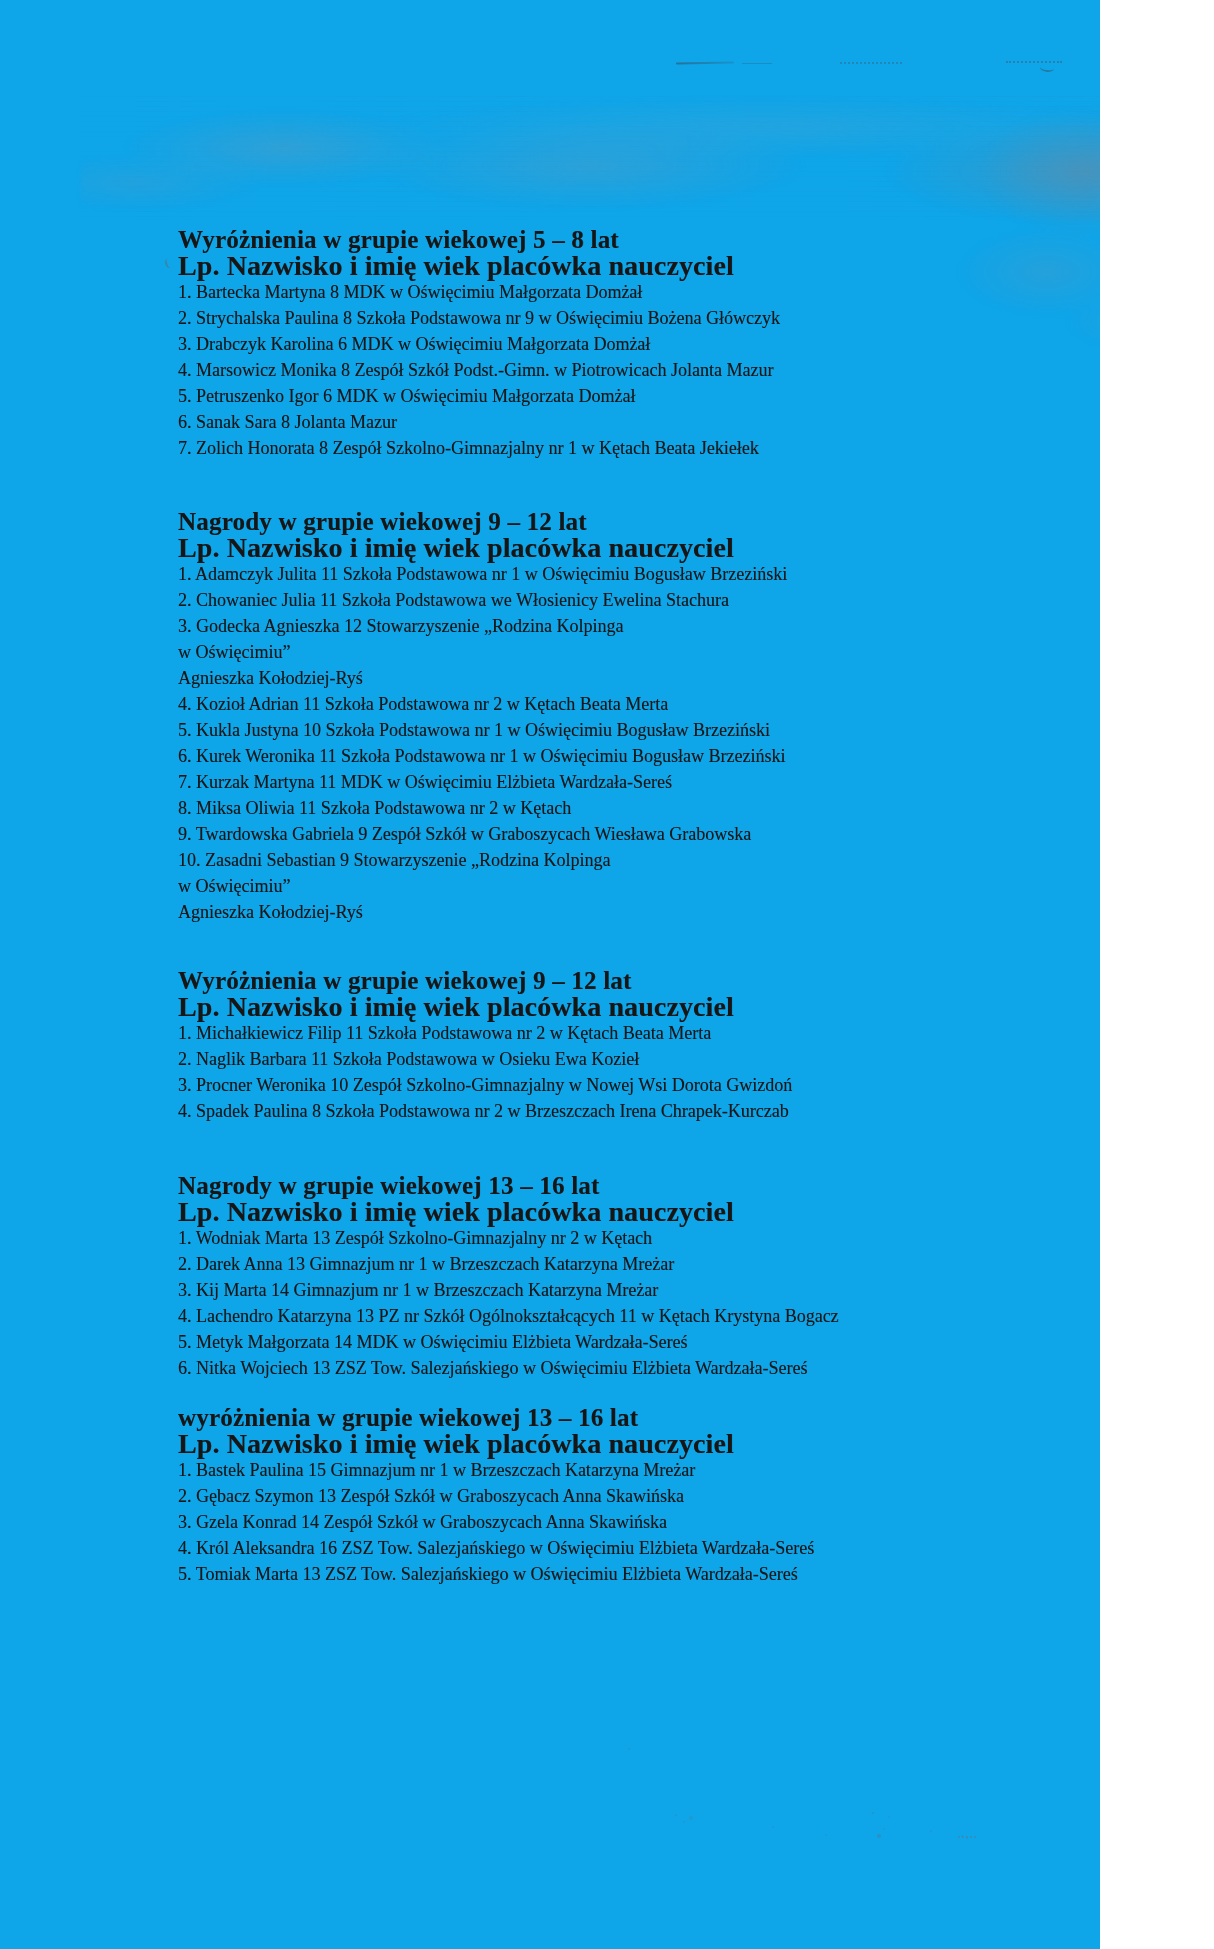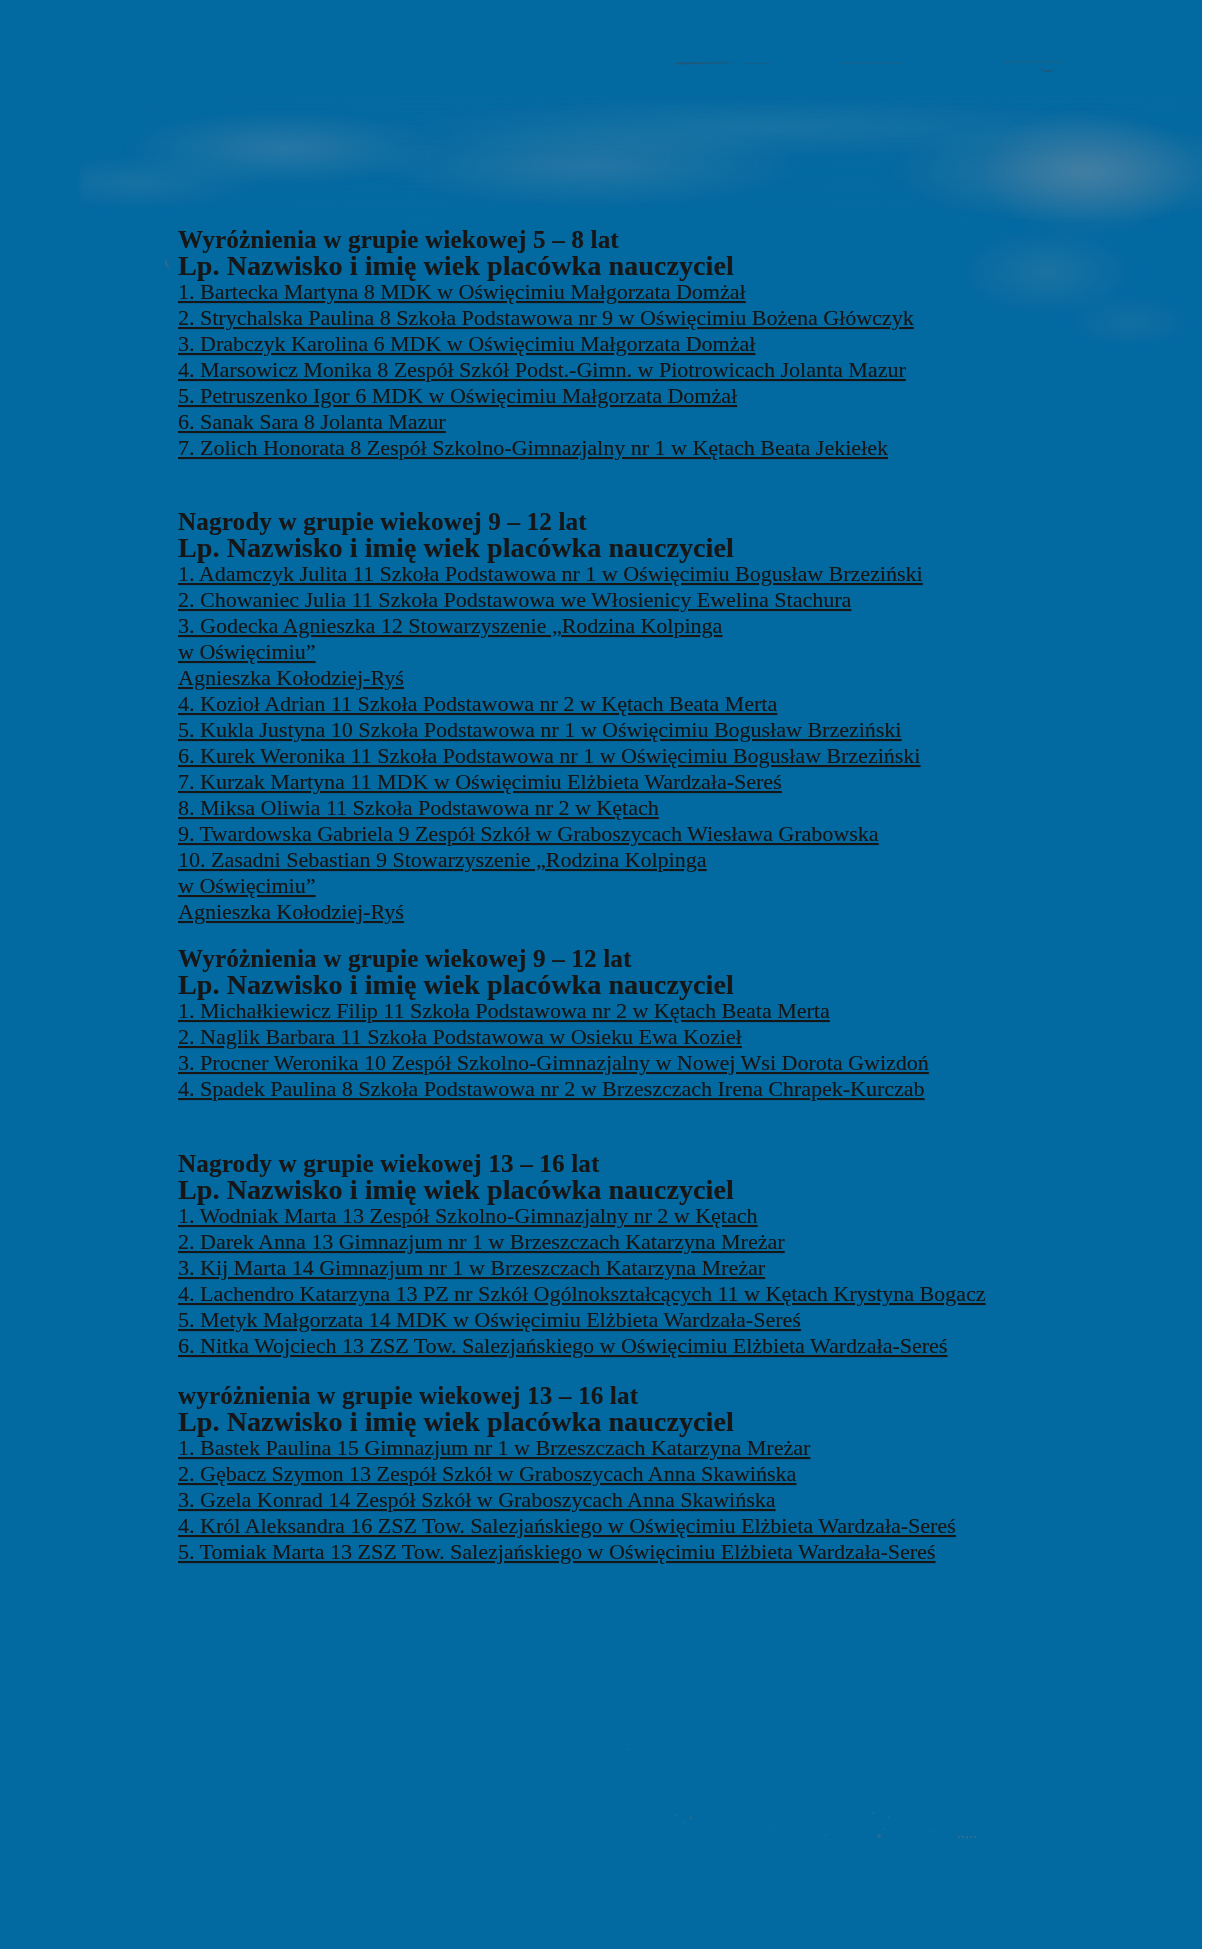--- a/index.html
+++ b/index.html
@@ -1,54 +1,54 @@
 <!DOCTYPE html>
 <html><head>
 <meta charset="utf-8">
 <style>
   html,body{margin:0;padding:0;background:#ffffff;}
   .page{
     position:relative;
-    width:1202px;
+    width:1092px;
     height:1949px;
-    background:#0369a1;
+    background:#0ea5e9;
     overflow:hidden;
     font-family:"Liberation Serif","DejaVu Serif",serif;
     color:#161616;
+    padding-left:8px;
   }
   
   .doc{
     position:absolute;
     left:178px;
     top:227px;
     width:1000px;
     line-height:26px;
     text-shadow:0.3px 0.3px 0.5px rgba(25,25,25,0.4);
   }
   .sec{margin:0;}
   .sec-1{margin-top:48px;}
-  .sec-2{margin-top:21px;}
+  .sec-2{margin-top:43px;}
   .sec-3{margin-top:49px;}
   .sec-4{margin-top:24px;}
   .sec-heading{
     font-size:25px;
     font-weight:bold;
     letter-spacing:0.2px;
     white-space:nowrap;
   }
   .sec-subheading{
     font-size:28px;
     font-weight:bold;
     letter-spacing:0.1px;
     white-space:nowrap;
   }
   .line{
-    font-size:22px;
+    font-size:18px;
     white-space:nowrap;
-    text-decoration:underline;
   }
   
   .noise-band{
     position:absolute;left:80px;top:86px;width:1134px;height:138px;
     background:
       radial-gradient(ellipse 230px 55px at 18% 45%, rgba(122,152,174,0.30), rgba(122,152,174,0) 70%),
       radial-gradient(ellipse 310px 62px at 45% 58%, rgba(122,152,174,0.28), rgba(122,152,174,0) 70%),
       radial-gradient(ellipse 270px 72px at 88% 62%, rgba(104,140,164,0.42), rgba(104,140,164,0) 72%),
       radial-gradient(ellipse 520px 42px at 60% 30%, rgba(140,165,182,0.16), rgba(140,165,182,0) 75%),
       radial-gradient(ellipse 180px 40px at 5% 70%, rgba(122,152,174,0.18), rgba(122,152,174,0) 70%);

